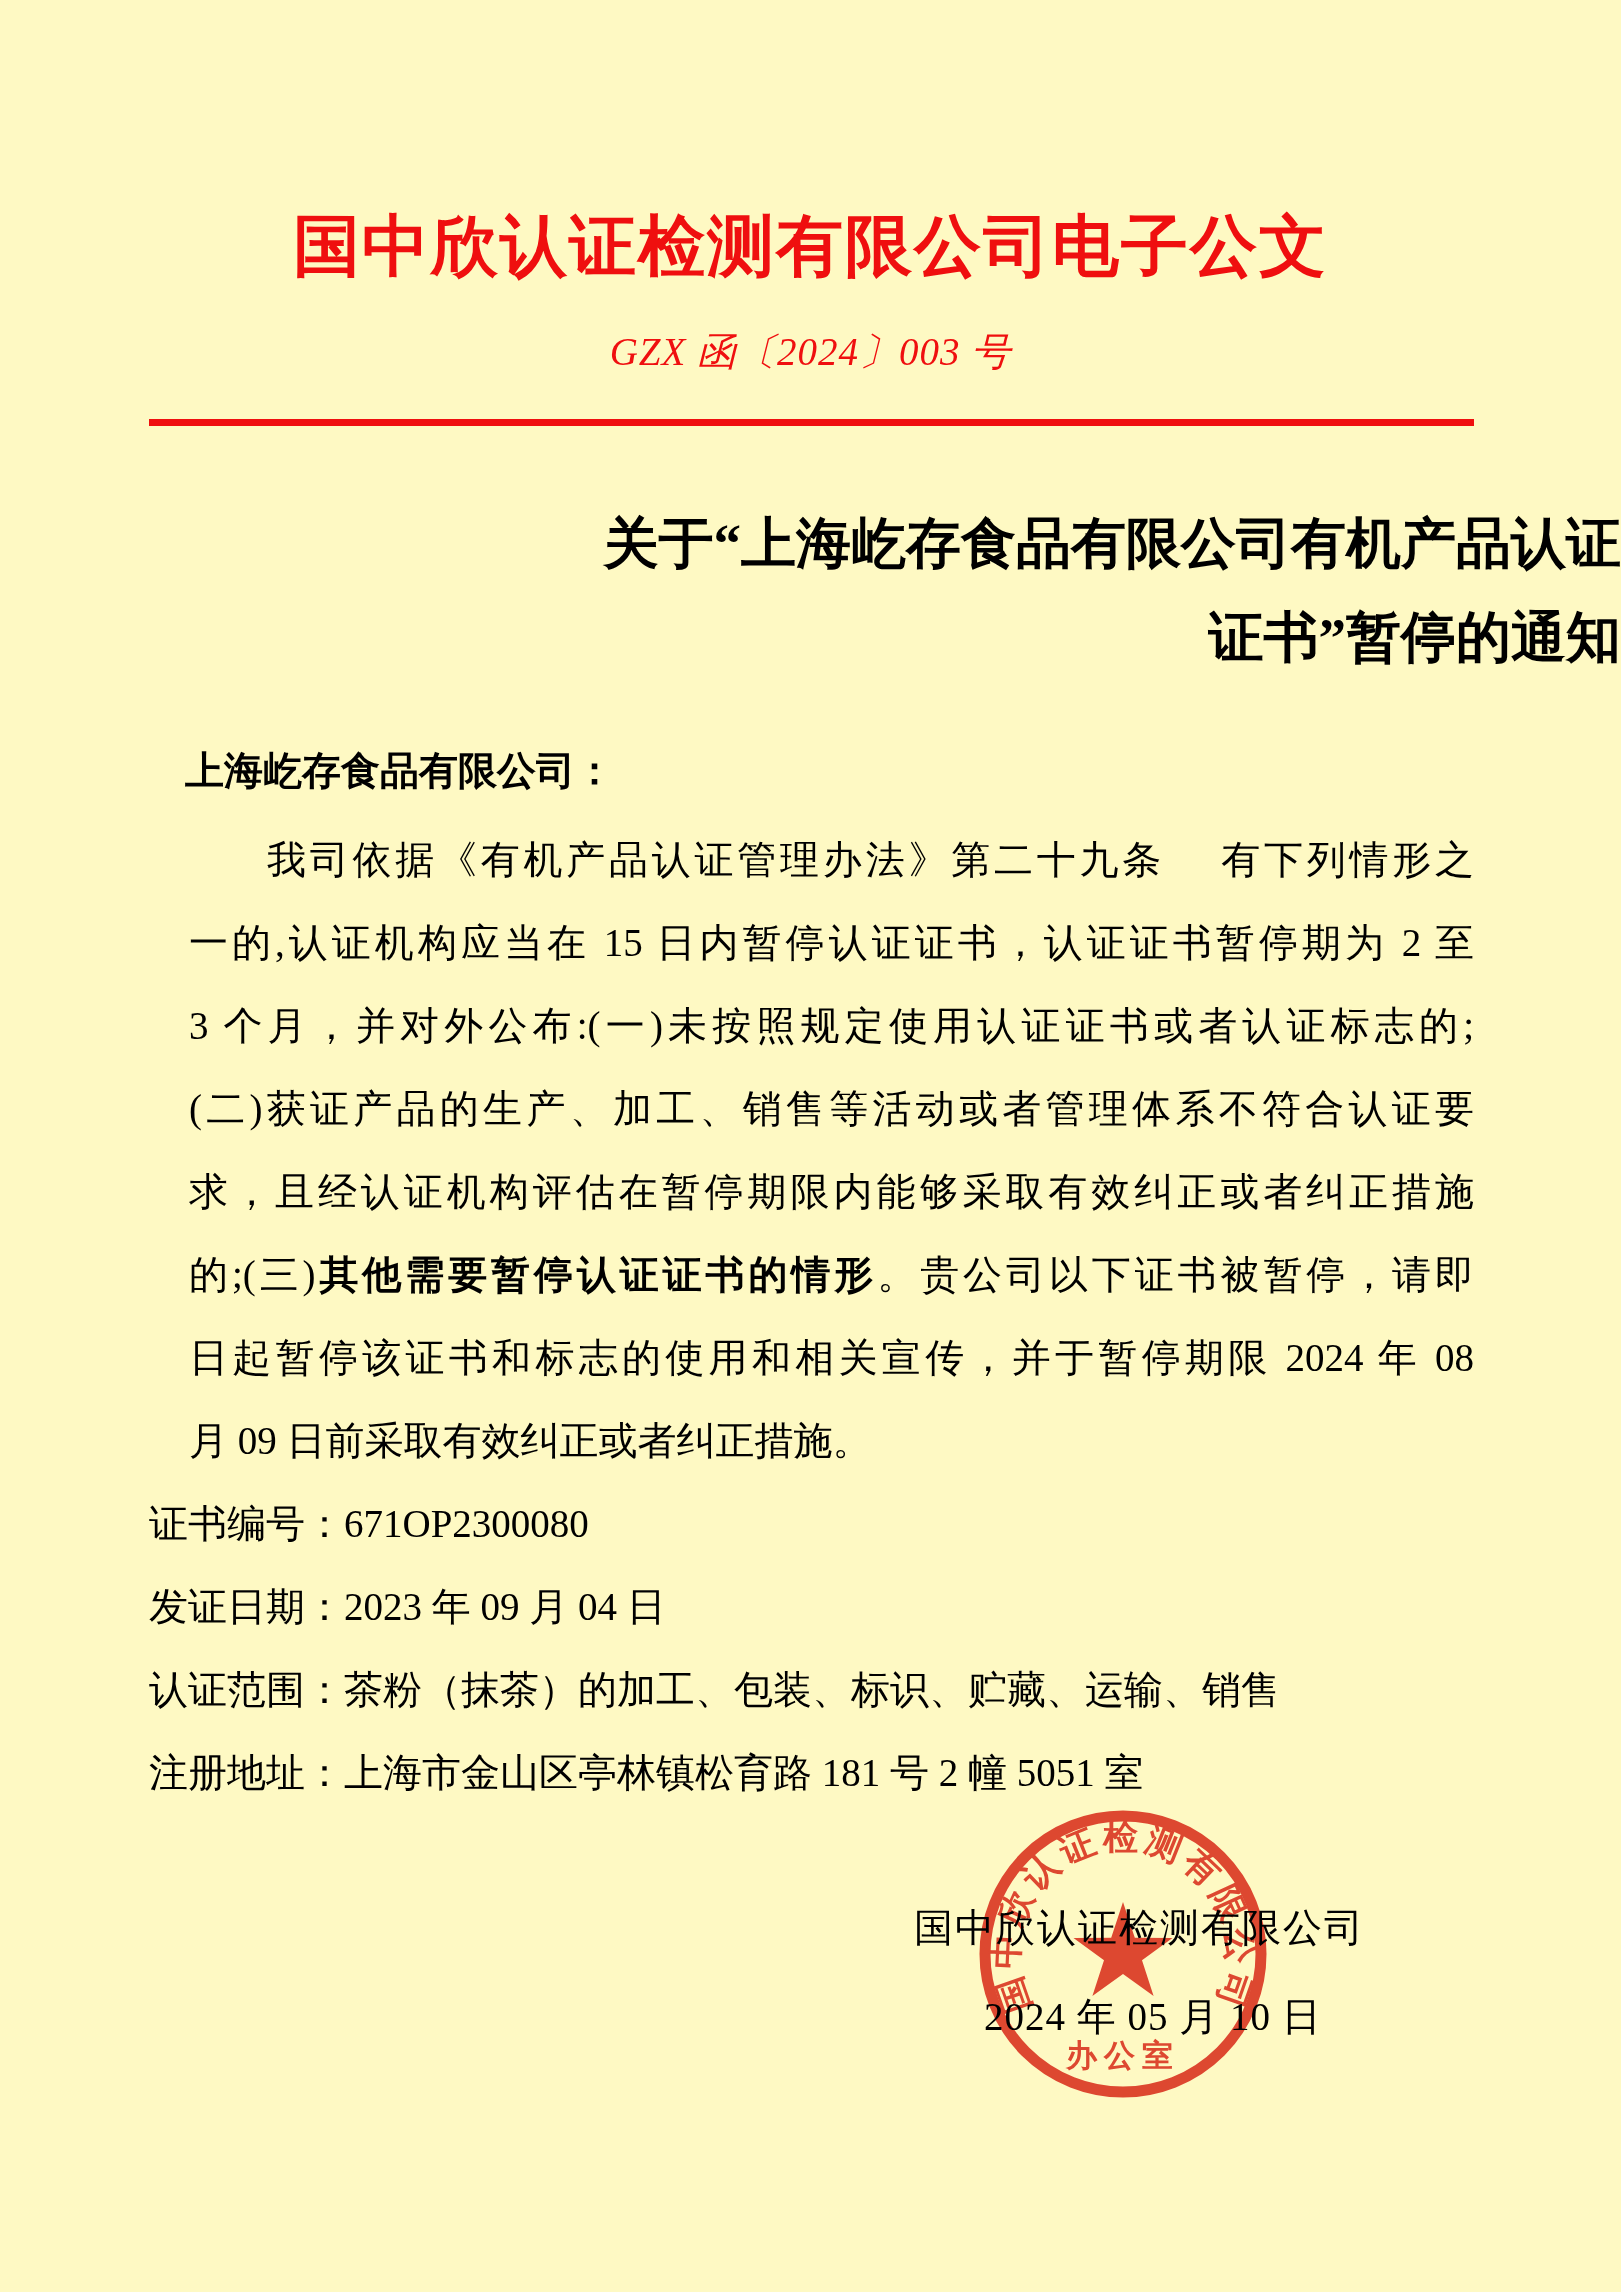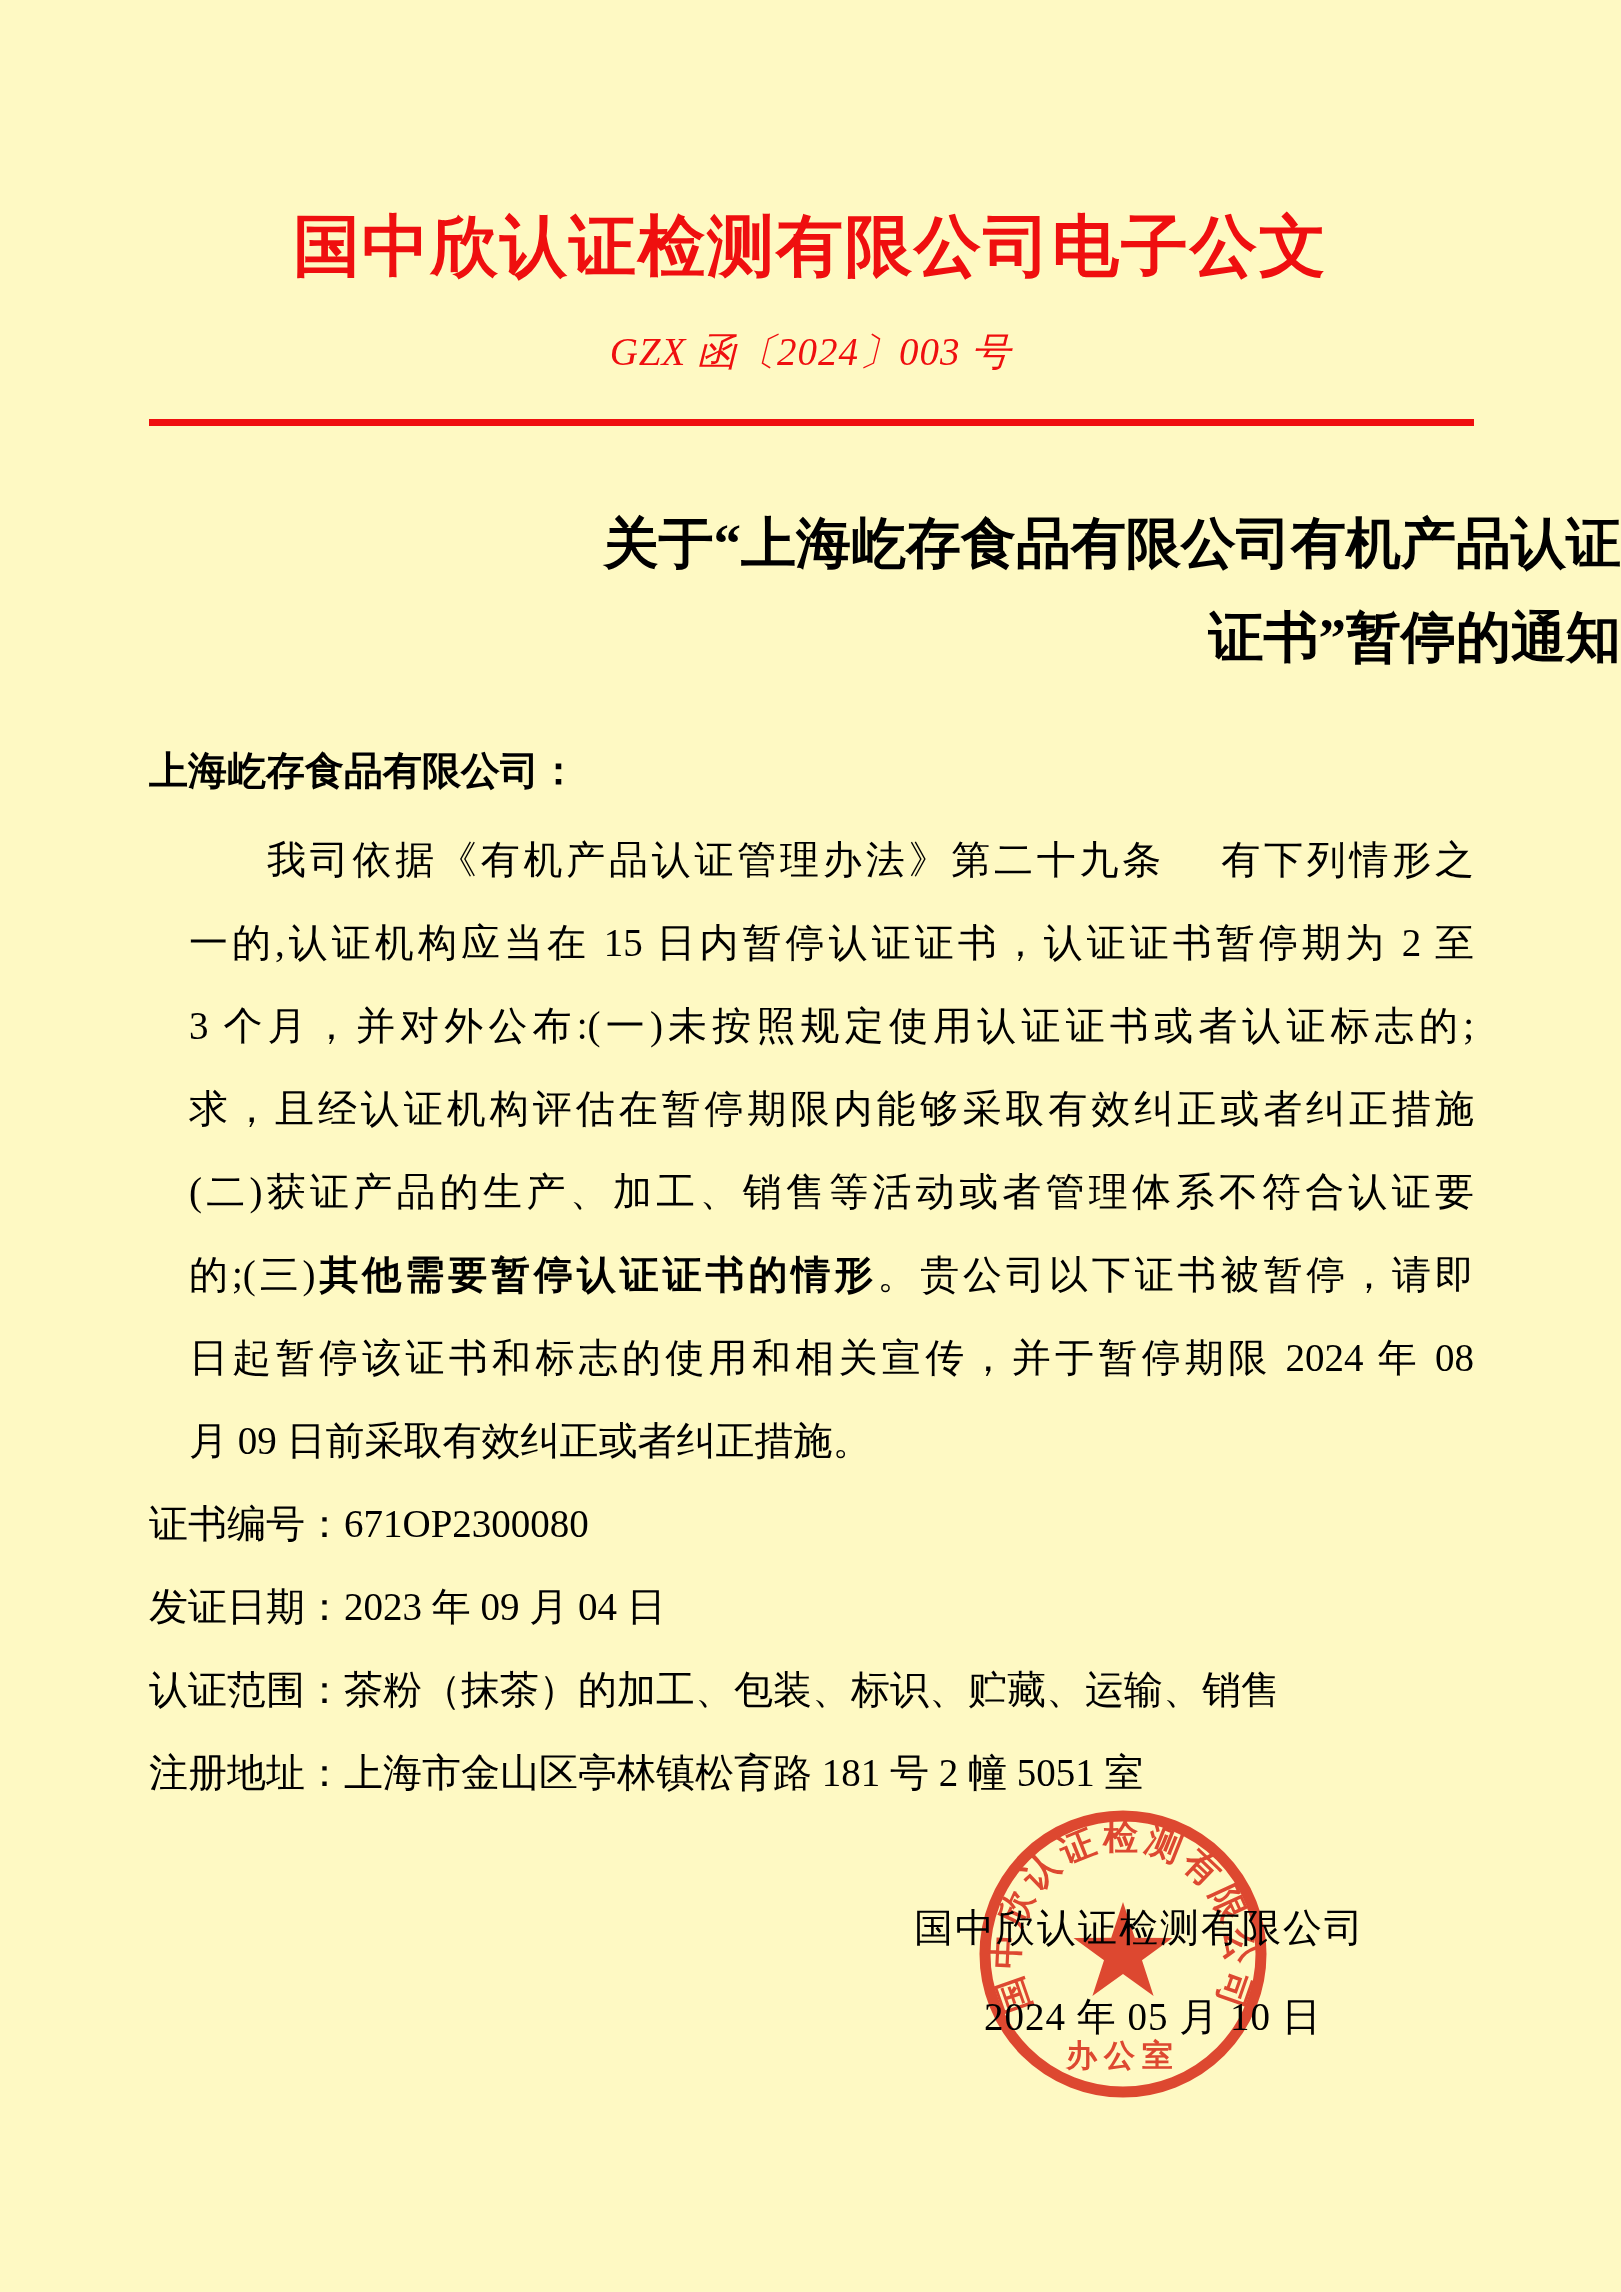--- a/index.html
+++ b/index.html
@@ -54,21 +54,21 @@
   }
   .doc-title .title-line { display: block; }
 
   
   .content {
     margin: 44px 147px 0 149px;
     font-size: 39px;
     line-height: 83px;
     color: #000;
   }
-  .salutation { font-weight: bold; }
+  .salutation { font-weight: bold; margin-left: 36px; }
   .body-lines { margin-top: 5.9px; margin-left: 40px; }
   .body-line { text-align: justify; }
   .body-line:not(:last-child) { text-align-last: justify; }
   .body-line.indent { text-indent: 78px; }
   .body-line .bold { font-weight: bold; }
   .detail-line { text-align: left; }
 
   
   .sig-company {
     position: absolute;
@@ -131,22 +131,22 @@
     <span class="title-line">关于“上海屹存食品有限公司有机产品认证</span>
     <span class="title-line">证书”暂停的通知</span>
   </h2>
 
   <main class="content">
     <p class="salutation">上海屹存食品有限公司：</p>
     <div class="body-lines">
         <div class="body-line indent"><span>我司依据《有机产品认证管理办法》第二十九条　 有下列情形之</span></div>
         <div class="body-line"><span>一的,认证机构应当在 15 日内暂停认证证书，认证证书暂停期为 2 至</span></div>
         <div class="body-line"><span>3 个月，并对外公布:(一)未按照规定使用认证证书或者认证标志的;</span></div>
+        <div class="body-line"><span>(二)获证产品的生产、加工、销售等活动或者管理体系不符合认证要</span></div>
         <div class="body-line"><span>求，且经认证机构评估在暂停期限内能够采取有效纠正或者纠正措施</span></div>
-        <div class="body-line"><span>(二)获证产品的生产、加工、销售等活动或者管理体系不符合认证要</span></div>
         <div class="body-line"><span>的;(三)</span><span class="bold">其他需要暂停认证证书的情形</span><span>。贵公司以下证书被暂停，请即</span></div>
         <div class="body-line"><span>日起暂停该证书和标志的使用和相关宣传，并于暂停期限 2024 年 08</span></div>
         <div class="body-line"><span>月 09 日前采取有效纠正或者纠正措施。</span></div>
       </div>
     <div class="details">
         <div class="detail-line"><span>证书编号：</span><span>671OP2300080</span></div>
         <div class="detail-line"><span>发证日期：</span><span>2023 年 09 月 04 日</span></div>
         <div class="detail-line"><span>认证范围：</span><span>茶粉（抹茶）的加工、包装、标识、贮藏、运输、销售</span></div>
         <div class="detail-line"><span>注册地址：</span><span>上海市金山区亭林镇松育路 181 号 2 幢 5051 室</span></div>
       </div>

